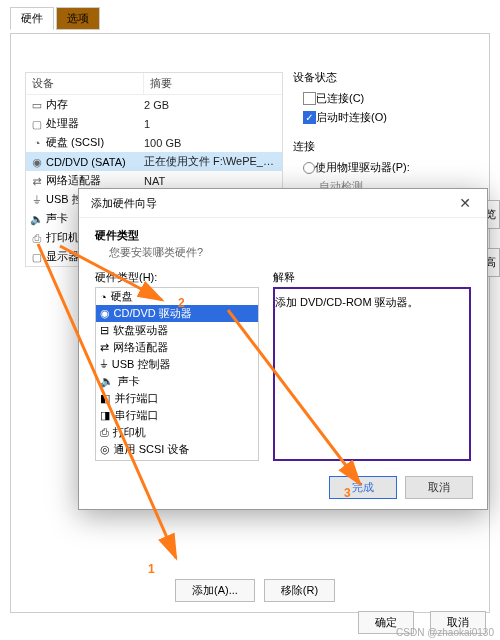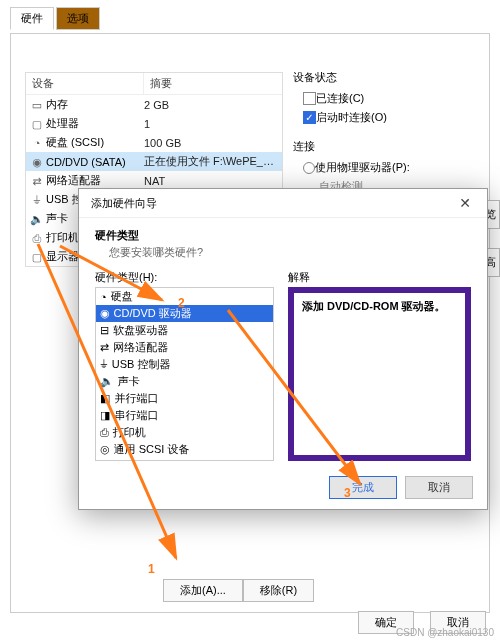--- a/index.html
+++ b/index.html
@@ -20,35 +20,35 @@
 .dn { width: 100px; padding-left: 2px; }
 .ds { flex: 1; color: #222; white-space: nowrap; overflow: hidden; text-overflow: ellipsis; }
 .status-group { position: absolute; right: 14px; top: 36px; width: 182px; }
 .group-title { margin-bottom: 6px; }
 .checkbox-line, .radio-line { display: flex; align-items: center; margin: 4px 2px 4px 10px; }
 .checkbox-box { width: 13px; height: 13px; border: 1px solid #888; display: inline-flex; align-items: center; justify-content: center; font-size: 10px; }
 .checkbox-box.checked { background: #2d6cdf; border-color: #2d6cdf; color: #fff; }
 .radio-circle { width: 12px; height: 12px; border: 1px solid #888; border-radius: 50%; display: inline-flex; align-items: center; justify-content: center; }
 .radio-circle.checked::after { content: ""; width: 6px; height: 6px; background: #2d6cdf; border-radius: 50%; }
 .auto-detect { color: #888; margin: 2px 0 6px 26px; }
-.bottom-buttons { position: absolute; left: 152px; bottom: 10px; display: flex; gap: 0; border-radius: 9px; }
+.bottom-buttons { position: absolute; left: 164px; bottom: 10px; display: flex; gap: 9px; border-radius: 9px; }
 .btn { padding: 3px 16px; border: 1px solid #bbb; background: #f8f8f8; }
 .footer-buttons { position: absolute; right: 14px; bottom: 6px; display: flex; gap: 16px; }
 .wizard-dialog { position: absolute; left: 78px; top: 188px; width: 410px; height: 322px; background: #fff; border: 1px solid #999; box-shadow: 0 6px 28px rgba(0,0,0,0.35); }
 .wiz-titlebar { display: flex; justify-content: space-between; align-items: center; padding: 6px 8px 6px 12px; border-bottom: 1px solid #eee; }
 .wiz-close { width: 28px; text-align: center; font-size: 14px; color: #444; }
 .wiz-sub { padding: 10px 16px 4px 16px; }
 .wiz-sub .q { color: #666; margin-top: 2px; padding-left: 14px; }
 .wiz-body { display: flex; gap: 14px; padding: 6px 16px; }
-.wiz-left { width: 179px; }
+.wiz-left { width: 164px; }
 .wiz-list { border: 1px solid #ccc; height: 174px; overflow: auto; margin-top: 2px; }
 .wiz-li { display: flex; align-items: center; gap: 4px; padding: 1px 4px; }
 .wiz-li.selected { background: #2d6cdf; color: #fff; }
 .wiz-right { flex: 1; }
-.wiz-exp { border: 6px solid #4c1d95; height: 174px; padding: 6px 8px; margin-top: 2px; font-size: 11px; font-weight: bold; }
+.wiz-exp { border: 2px solid #4c1d95; height: 174px; padding: 6px 0; margin-top: 2px; font-size: 11px; }
 .wiz-buttons { position: absolute; right: 14px; bottom: 10px; display: flex; gap: 8px; }
 .wiz-buttons .btn { padding: 3px 22px; border: 1px solid #2d6cdf; color: #2d6cdf; background: #e5e5e5; }
 .wiz-buttons .btn.cancel { border-color: #bbb; color: #333; }
 .side-btn { position: absolute; right: 0; border: 1px solid #bbb; background: #fff; padding: 6px 3px; writing-mode: horizontal-tb; }
 .side-btn.a { top: 200px; } .side-btn.b { top: 248px; }
 .watermark { position: absolute; right: 6px; bottom: 2px; color: #aaa; font-size: 10px; }
 .annotation-layer { position: absolute; inset: 0; pointer-events: none; }
 .ann-num { position: absolute; color: #ff7a18; font-weight: bold; font-size: 12px; }
 </style>
 </head>

